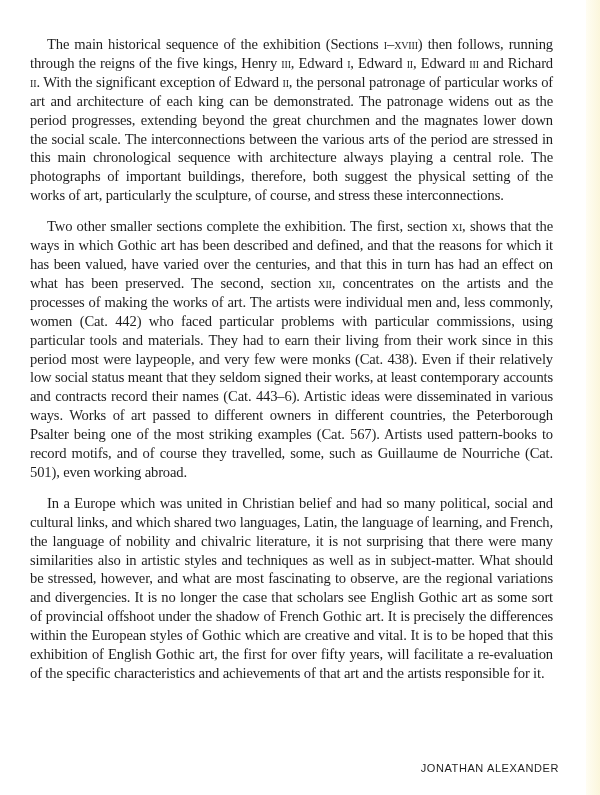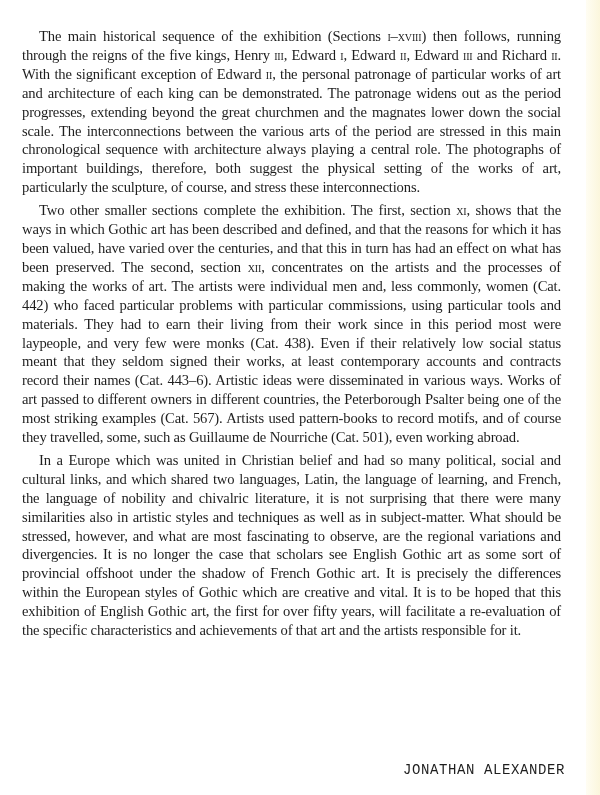--- a/index.html
+++ b/index.html
@@ -14,26 +14,26 @@
   }
   .page {
     position: absolute; left: 18px; top: 23px; width: 547px;
     font-family: "Liberation Serif", "DejaVu Serif", serif;
     font-size: 14.6px;
     line-height: 18.9px;
     color: #1e1e1e;
     text-align: justify;
     letter-spacing: -0.15px;
   }
-  .para { margin: 4px; text-indent: 17px; hyphens: manual; }
+  .para { margin: 12px; text-indent: 17px; hyphens: manual; }
   .sc { font-variant: small-caps; }
   .sig {
-    position: absolute; right: 35px; top: 762px;
-    font-family: Liberation Mono, monospace;
-    font-size: 14px; letter-spacing: 0.6px;
+    position: absolute; right: 41px; top: 762px;
+    font-family: Liberation Sans, sans-serif;
+    font-size: 11px; letter-spacing: 0.6px;
     color: #1e1e1e; font-weight: normal;
   }
 </style>
 </head>
 <body>
 
 <div class="edge"></div>
 
 <div class="page">
   <p class="para">The main historical sequence of the exhibition (Sections <span class="sc">i</span>–<span class="sc">xviii</span>) then follows, running through the reigns of the five kings, Henry <span class="sc">iii</span>, Edward <span class="sc">i</span>, Edward <span class="sc">ii</span>, Edward <span class="sc">iii</span> and Richard <span class="sc">ii</span>. With the significant exception of Edward <span class="sc">ii</span>, the personal patronage of particular works of art and architecture of each king can be demonstrated. The patronage widens out as the period progresses, extending beyond the great churchmen and the magnates lower down the social scale. The interconnec­tions between the various arts of the period are stressed in this main chronological sequence with architecture always playing a central role. The photographs of important buildings, therefore, both suggest the physical setting of the works of art, particularly the sculpture, of course, and stress these interconnections.</p>

